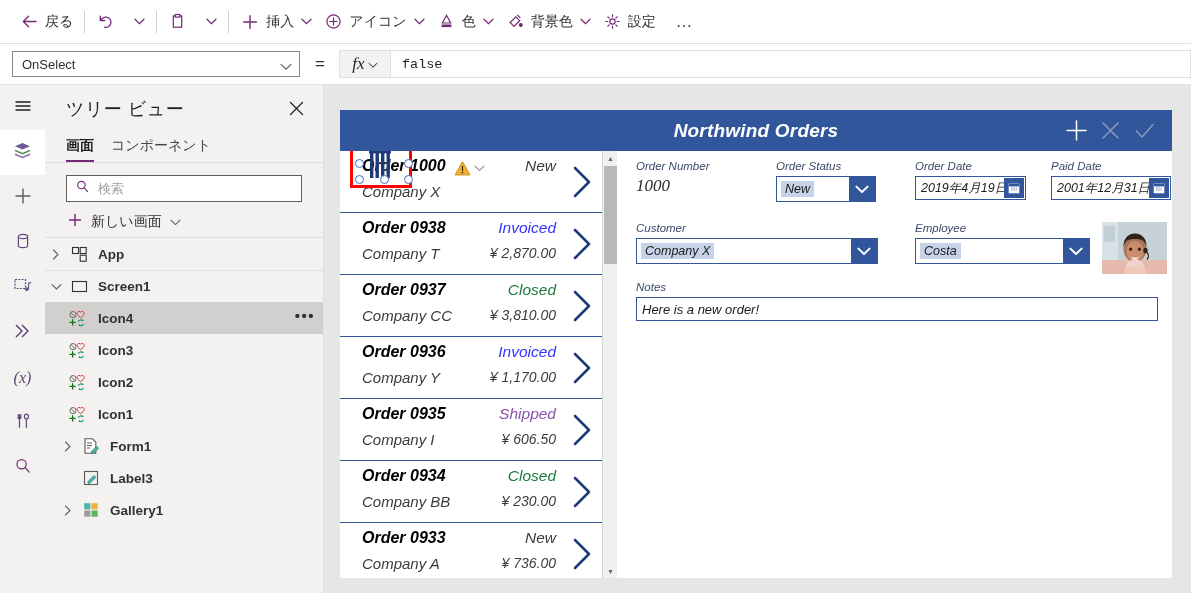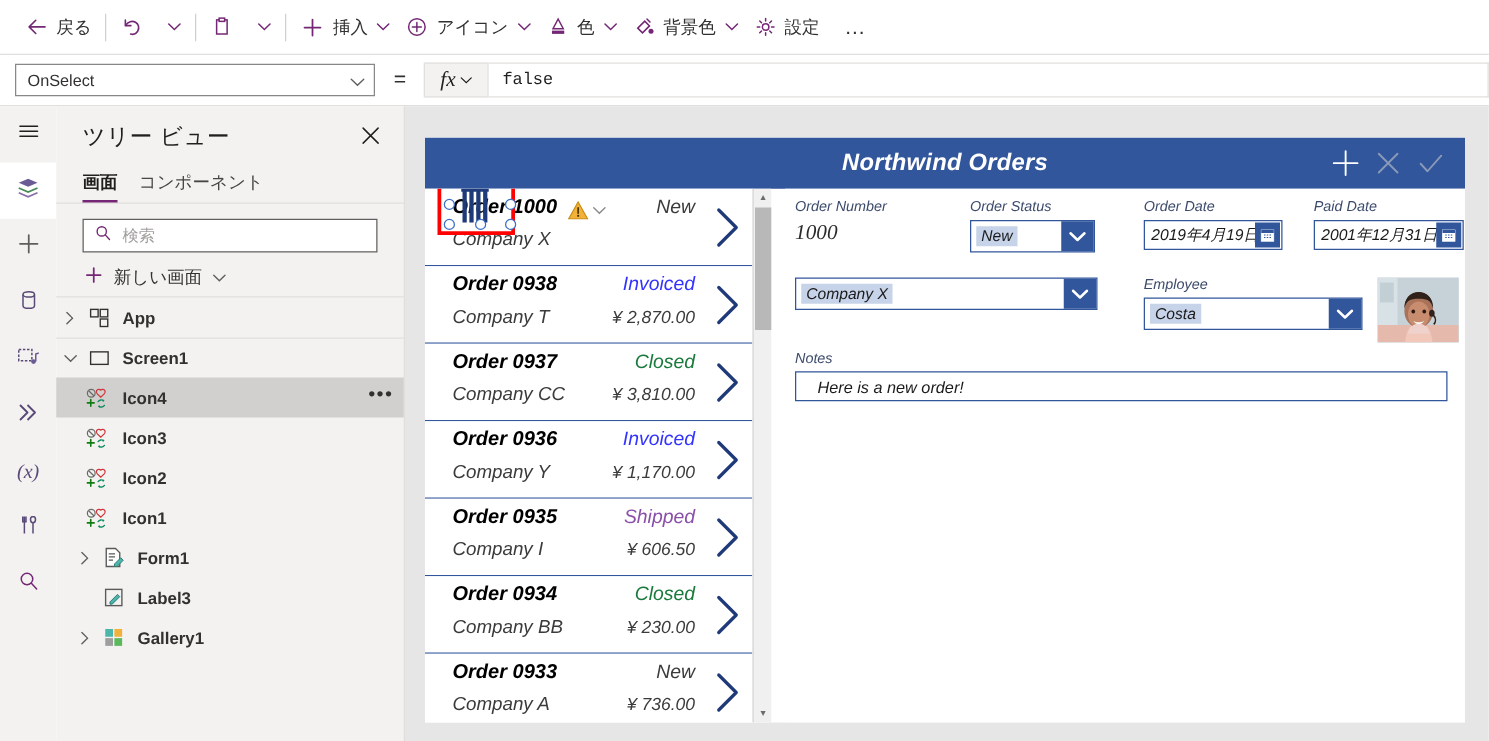--- a/index.html
+++ b/index.html
@@ -232,21 +232,21 @@
   }
   .f-date .dval { font-size: 12.5px; color: #1b1b1b; margin-left: 5px; white-space: nowrap; }
   .f-date .dbtn {
     position: absolute; right: 1px; top: 1px; bottom: 1px; width: 20px;
     background: #31569c; display: flex; align-items: center; justify-content: center;
   }
   .f-notes {
     height: 24px; border: 1px solid #31569c; background: #ffffff;
     display: flex; align-items: center; cursor: text;
   }
-  .f-notes .nval { font-size: 13px; color: #1b1b1b; margin-left: 17px; }
+  .f-notes .nval { font-size: 13px; color: #1b1b1b; margin-left: 5px; }
   .f-photo {
     width: 65px; height: 52px; overflow: hidden; border: 0;
     background: #cfd6d9;
   }
 </style>
 </head>
 <body>
 
 <div class="cmdbar">
 
@@ -855,20 +855,21 @@
             <svg width="12" height="12" viewBox="0 0 12 12">
                 <rect x="1" y="2" width="10" height="9" fill="#ffffff" stroke="#ffffff" stroke-width=".6"></rect>
                 <rect x="1" y="2" width="10" height="2.4" fill="#31569c"></rect>
                 <path d="M3.2 6h1.2M5.4 6h1.2M7.6 6h1.2M3.2 8h1.2M5.4 8h1.2M7.6 8h1.2" stroke="#31569c" stroke-width=".8"></path>
               </svg>
           </span>
         </div>
       </div>
 
       <div class="f-row" style="position:absolute;left:8px;top:71px;width:242px">
+        <div class="f-label">Customer</div>
         <div class="f-combo">
           <span class="cval">Company X</span>
           <span class="cbtn">
             <svg width="14" height="9" viewBox="0 0 14 9">
                 <path d="M1.4 1.6 7 7 12.6 1.6" stroke="#ffffff" stroke-width="2" fill="none" stroke-linecap="round" stroke-linejoin="round"></path>
               </svg>
           </span>
         </div>
       </div>
 

